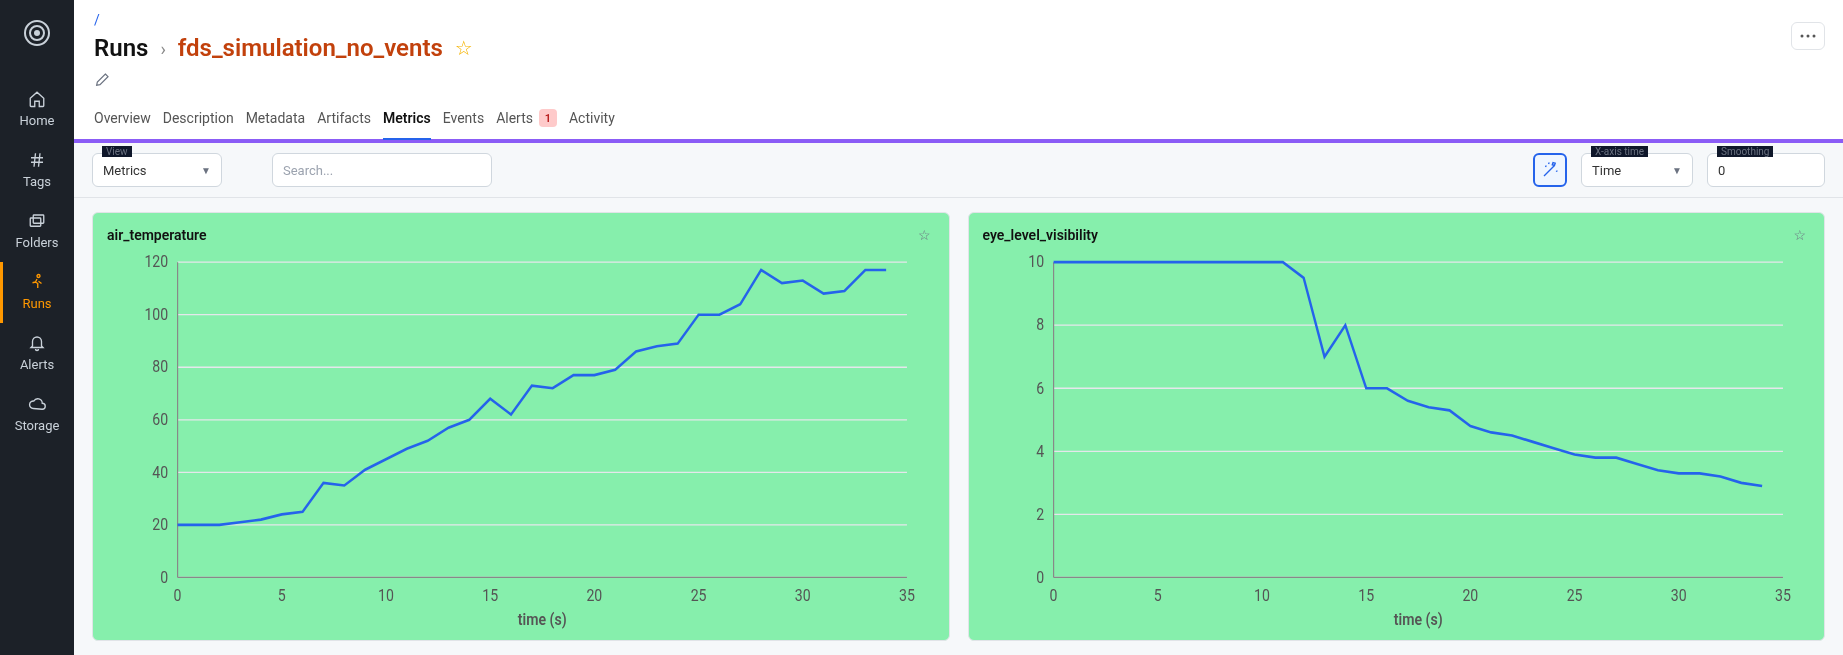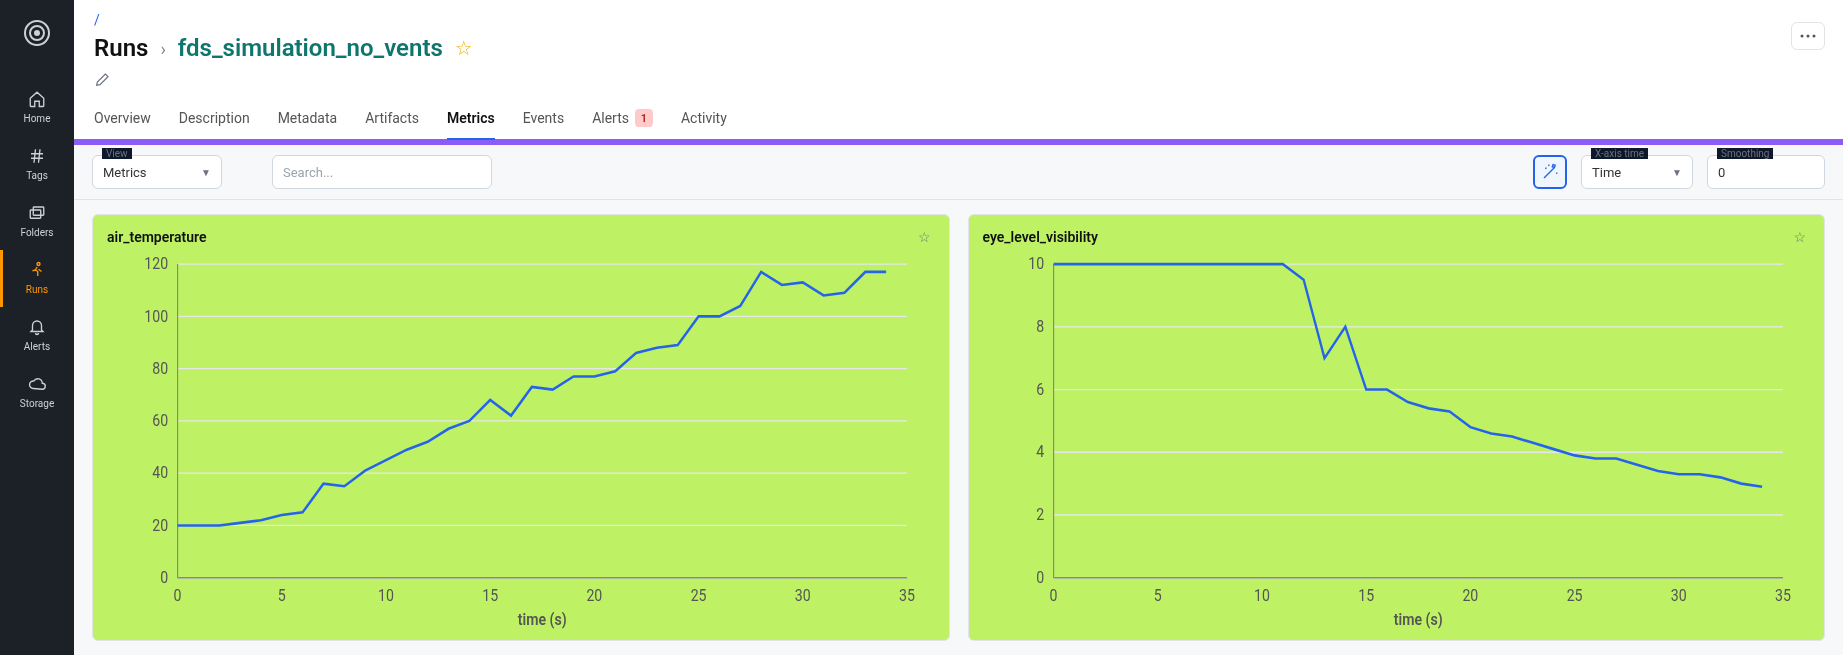--- a/index.html
+++ b/index.html
@@ -7,38 +7,38 @@
 
 .layout { display: flex; width: 1843px; height: 655px; overflow: hidden; }
 
 
 .sidebar { width: 74px; background: #1c2128; display: flex; flex-direction: column; align-items: center; padding-top: 18px; flex-shrink: 0; }
 .sidebar-logo { margin-bottom: 28px; }
 .sidebar-item { display: flex; flex-direction: column; align-items: center; color: #c9d1d9; font-size: 12px; padding: 10px 0 12px; width: 100%; cursor: pointer; position: relative; }
 .sidebar-item.active { color: #ff9800; }
 .sidebar-item.active::before { content: ""; position: absolute; left: 0; top: 0; bottom: 0; width: 3px; background: #ff9800; }
 .sidebar-item .sicon { height: 20px; display: flex; align-items: center; justify-content: center; margin-bottom: 4px; }
-.sidebar-item span.label { font-size: 10px; }
+.sidebar-item span.label { font-size: 13px; }
 
 
 .main { flex: 1; display: flex; flex-direction: column; overflow: hidden; position: relative; }
 .crumb-area { padding: 12px 20px 0 20px; }
 .crumb-slash { color: #2563eb; font-size: 14px; }
 .title-row { display: flex; align-items: center; gap: 12px; margin-top: 6px; }
 .title-row .runs { font-size: 24px; font-weight: 600; color: #111; }
 .title-row .chev { color: #8b8b8b; font-size: 18px; }
-.title-row .runname { font-size: 24px; font-weight: 600; color: #0f766e; }
+.title-row .runname { font-size: 24px; font-weight: 600; color: #c2410c; }
 .title-row .star { color: #f5b301; font-size: 20px; cursor: pointer; }
 .edit-row { padding-left: 20px; margin-top: 10px; color: #6b7280; }
 .edit-row .pencil { cursor: pointer; }
 
 .more-btn { position: absolute; right: 18px; top: 22px; width: 34px; height: 28px; border: 1px solid #e1e4e8; border-radius: 6px; display: flex; align-items: center; justify-content: center; cursor: pointer; color: #555; background:#fff; }
 
 
-.tabs { display: flex; gap: 28px; padding: 18px 20px 0 20px; border-bottom: 6px solid #8b5cf6; }
+.tabs { display: flex; gap: 12px; padding: 18px 20px 0 20px; border-bottom: 4px solid #8b5cf6; }
 .tab { color: #555; padding-bottom: 12px; cursor: pointer; font-size: 14px; display: flex; align-items: center; gap: 6px; }
 .tab.active { color: #111; font-weight: 600; border-bottom: 2px solid #2563eb; margin-bottom: -1px; }
 .badge { background: #fecaca; color: #b91c1c; border-radius: 4px; min-width: 18px; height: 18px; display: inline-flex; align-items: center; justify-content: center; font-size: 11px; font-weight: 600; padding: 0 4px; }
 
 
 .toolbar { display: flex; align-items: center; padding: 10px 18px; gap: 14px; background: #f6f8fa; border-bottom: 1px solid #e1e4e8; }
 .field { position: relative; }
 .field-label { position: absolute; top: -7px; left: 10px; background: #0f172a; padding: 0 4px; font-size: 10px; color: #6b7280; }
 .select, .text-input { border: 1px solid #d0d7de; background: #fff; border-radius: 6px; height: 34px; padding: 0 10px; font-size: 13px; color: #333; display: flex; align-items: center; }
 .select { justify-content: space-between; gap: 30px; cursor: pointer; }
@@ -46,21 +46,21 @@
 .search-input { width: 220px; margin-left: 36px; }
 .search-input::placeholder { color: #9ca3af; }
 input.text-input { outline: none; font-family: inherit; }
 .spacer { flex: 1; }
 .icon-btn { width: 34px; height: 34px; border: 2px solid #2563eb; border-radius: 6px; display: flex; align-items: center; justify-content: center; cursor: pointer; background: #eff6ff; color: #2563eb; }
 .xunits { width: 112px; gap: 24px; }
 .smoothing { width: 118px; }
 
 
 .content { flex: 1; background: #f6f8fa; padding: 14px 18px; display: flex; gap: 18px; overflow: auto; }
-.card { flex: 1; background: #bef264; border: 1px solid #e1e4e8; border-radius: 6px; padding: 14px 18px 10px 14px; display: flex; flex-direction: column; min-height: 340px; }
+.card { flex: 1; background: #86efac; border: 1px solid #e1e4e8; border-radius: 6px; padding: 14px 18px 10px 14px; display: flex; flex-direction: column; min-height: 340px; }
 .card-head { display: flex; justify-content: space-between; align-items: center; margin-bottom: 6px; }
 .card-title { font-size: 14px; font-weight: 600; color: #111; }
 .card-star { color: #6b7280; cursor: pointer; }
 .chart-wrap { flex: 1; position: relative; }
 .chart-svg { width: 100%; height: 100%; }
 .axis-line { stroke: #888; stroke-width: 1; }
 .grid-line { stroke: #e5e7eb; stroke-width: 1; }
 .data-line { stroke: #2563eb; stroke-width: 2; fill: none; }
 .tick-text { font-size: 12px; fill: #555; }
 .axis-label { font-size: 12px; fill: #555; font-weight: 600; }

